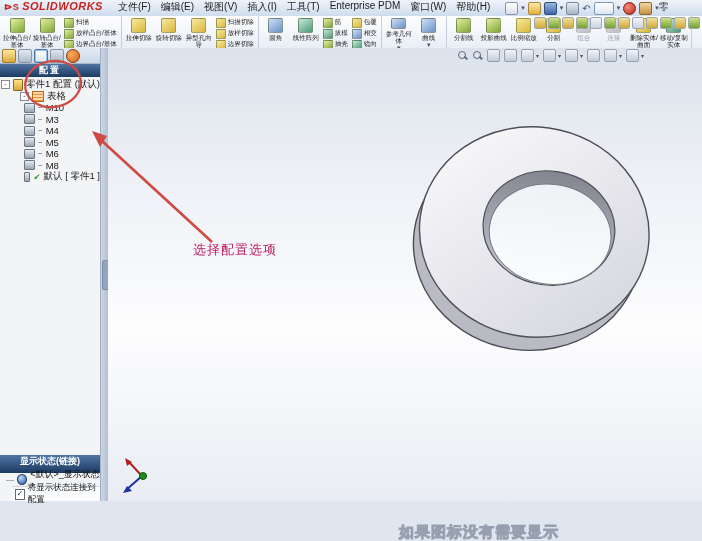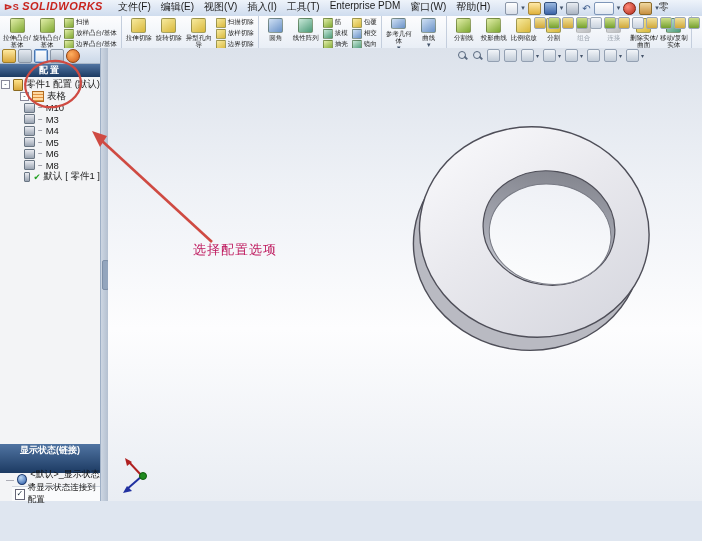--- a/index.html
+++ b/index.html
@@ -82,21 +82,21 @@
   .exp{width:7px;height:7px;border:1px solid #889;background:#fff;font-size:7px;line-height:6px;
     text-align:center;color:#345;flex:0 0 auto;}
   .t-root-ic{width:10px;height:10px;background:linear-gradient(#ffe38a,#d9a83c);border:1px solid #8a6a20;border-radius:1px;}
   .t-table-ic{width:10px;height:9px;border:1px solid #b06a20;
     background:repeating-linear-gradient(#ffd9a0 0 2px,#e09040 2px 3px);}
   .t-cfg-ic{width:9px;height:8px;background:linear-gradient(#e8eaf0,#9aa4b2);border:1px solid #6a7684;border-radius:1px;}
   .dash{color:#667;font-size:8px;}
   .gcheck::after{content:"✔";color:#1fa01f;font-size:8.5px;}
   .treefill{flex:1;}
 
-  .dshead{height:29px;background:linear-gradient(#5074a2,#1c3a62);color:#fff;font-size:9px;
+  .dshead{height:18px;background:linear-gradient(#5074a2,#1c3a62);color:#fff;font-size:9px;
     font-weight:bold;text-align:center;line-height:13px;}
   .dsrow{display:flex;align-items:center;gap:3px;height:13px;font-size:9px;color:#111;padding-left:6px;background:#f3f4f6;}
   .sphere{width:9px;height:9px;border-radius:50%;background:radial-gradient(circle at 35% 30%,#bcd8f4,#2a5aa8);border:1px solid #1c3a70;}
   .cbrow{display:flex;align-items:center;gap:3px;height:14px;font-size:8.5px;color:#222;
     padding-left:3px;background:#fafbfc;border-top:1px solid #d0d6de;margin-left:12px;}
   .cb{width:9px;height:9px;border:1px solid #667;background:#fff;font-size:8px;line-height:8px;text-align:center;color:#234;}
   .cb::after{content:"✓";}
 
   
   .split{width:7px;height:453px;background:linear-gradient(90deg,#cdd6e2,#b4c0d0);position:relative;}
@@ -452,20 +452,21 @@
         <polygon points="11,2 18,6 13,10" fill="#b02020"></polygon>
         <line x1="28" y1="20" x2="12" y2="34" stroke="#2030a0" stroke-width="2"></line>
         <polygon points="9,37 13,30 18,35" fill="#2030a0"></polygon>
         <circle cx="29" cy="20" r="3.5" fill="#1f8a1f" stroke="#0e5a0e"></circle>
       </svg>
     </div>
   </div>
 
   <div class="anno-text">选择配置选项</div>
 
+  <div class="watermark">如果图标没有需要显示</div>
 
 
 
   <svg class="overlay" width="702" height="541" viewBox="0 0 702 541">
     <ellipse cx="53" cy="84" rx="28" ry="23" fill="none" stroke="#cf4a42" stroke-width="2.2" transform="rotate(-10 53 84)"></ellipse>
     <line x1="212" y1="242" x2="101" y2="140" stroke="#cf4a42" stroke-width="2.6"></line>
     <polygon points="92,131 107,136 100,147" fill="#cf4a42"></polygon>
   </svg>
 
 </div>

